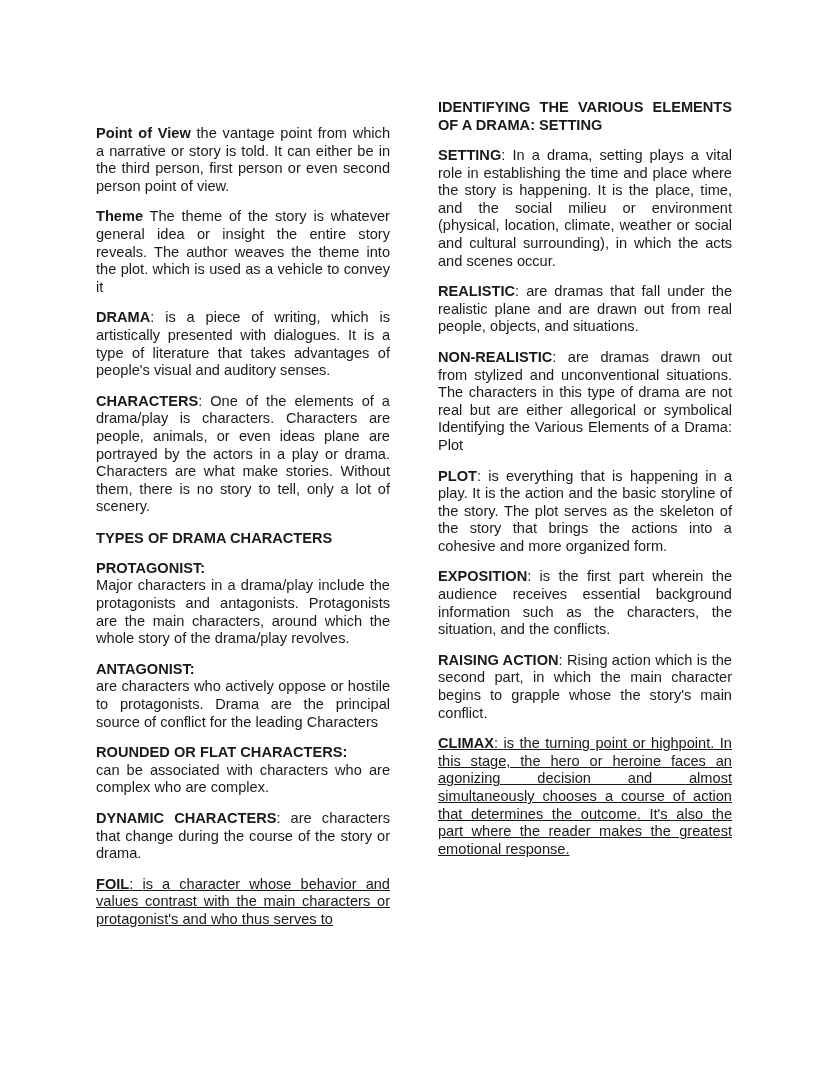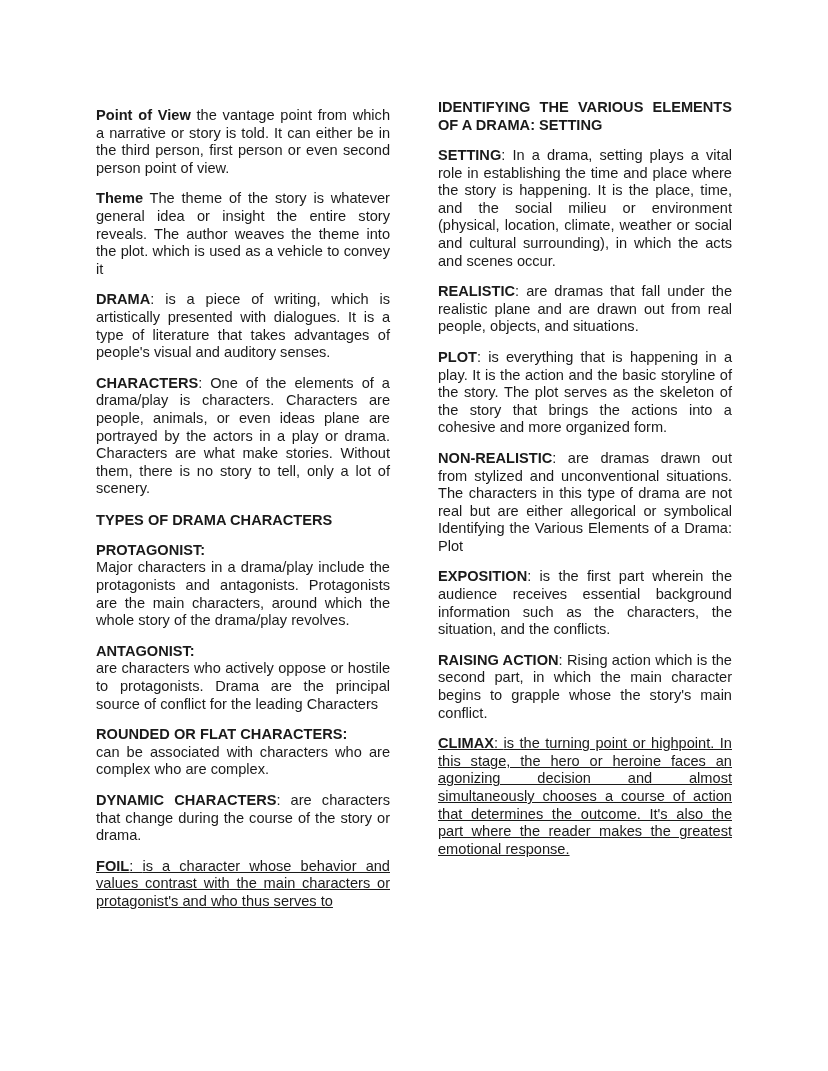--- a/index.html
+++ b/index.html
@@ -25,21 +25,21 @@
     top: 98px;
     width: 636px;
     display: flex;
     flex-direction: row;
     align-items: flex-start;
   }
   .col {
     width: 294px;
     flex: 0 0 294px;
   }
-  .col-left { margin-top: 9px; }
+  .col-left { margin-top: 27px; }
   .col-right { margin-left: 48px; margin-top: 0px; }
 
   p.para {
     margin: 0 0 13px 0;
     font-size: 14.6px;
     line-height: 17.6px;
     text-align: justify;
     text-justify: inter-word;
     -webkit-hyphens: none;
     hyphens: none;
@@ -74,20 +74,20 @@
         <p class="para"><span class="lead">PROTAGONIST:</span><br><span>Major characters in a drama/play include the protagonists and antagonists. Protagonists are the main characters, around which the whole story of the drama/play revolves.</span></p>
         <p class="para"><span class="lead">ANTAGONIST:</span><br><span>are characters who actively oppose or hostile to protagonists. Drama are the principal source of conflict for the leading Characters</span></p>
         <p class="para"><span class="lead">ROUNDED OR FLAT CHARACTERS:</span><br><span> can be associated with characters who are complex who are complex.</span></p>
         <p class="para"><span class="lead">DYNAMIC CHARACTERS</span><span>: </span><span>are characters that change during the course of the story or drama.</span></p>
         <p class="para"><span class="lead">FOIL</span><span>: </span><span>is a character whose behavior and values contrast with the main characters or protagonist's and who thus serves to</span></p>
       </div>
     <div class="col col-right">
         <p class="heading">IDENTIFYING THE VARIOUS ELEMENTS OF A DRAMA: SETTING</p>
         <p class="para"><span class="lead">SETTING</span><span>: </span><span>In a drama, setting plays a vital role in establishing the time and place where the story is happening. It is the place, time, and the social milieu or environment (physical, location, climate, weather or social and cultural surrounding), in which the acts and scenes occur.</span></p>
         <p class="para"><span class="lead">REALISTIC</span><span>: </span><span>are dramas that fall under the realistic plane and are drawn out from real people, objects, and situations.</span></p>
+        <p class="para"><span class="lead">NON-REALISTIC</span><span>: </span><span>are dramas drawn out from stylized and unconventional situations. The characters in this type of drama are not real but are either allegorical or symbolical Identifying the Various Elements of a Drama: Plot</span></p>
         <p class="para"><span class="lead">PLOT</span><span>: </span><span>is everything that is happening in a play. It is the action and the basic storyline of the story. The plot serves as the skeleton of the story that brings the actions into a cohesive and more organized form.</span></p>
-        <p class="para"><span class="lead">NON-REALISTIC</span><span>: </span><span>are dramas drawn out from stylized and unconventional situations. The characters in this type of drama are not real but are either allegorical or symbolical Identifying the Various Elements of a Drama: Plot</span></p>
         <p class="para"><span class="lead">EXPOSITION</span><span>: </span><span>is the first part wherein the audience receives essential background information such as the characters, the situation, and the conflicts.</span></p>
         <p class="para"><span class="lead">RAISING ACTION</span><span>: </span><span>Rising action which is the second part, in which the main character begins to grapple whose the story's main conflict.</span></p>
         <p class="para"><span class="lead">CLIMAX</span><span>: </span><span>is the turning point or highpoint. In this stage, the hero or heroine faces an agonizing decision and almost simultaneously chooses a course of action that determines the outcome. It's also the part where the reader makes the greatest emotional response.</span></p>
       </div>
   </div>
 </div>
 
 </body></html>

